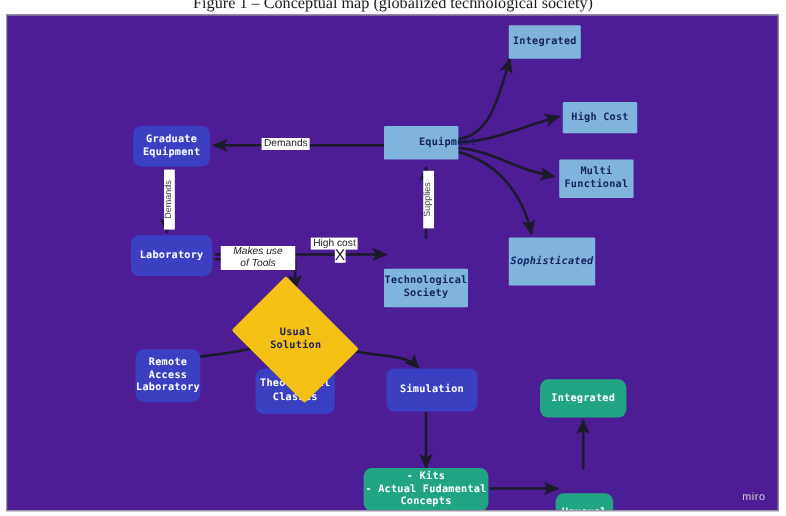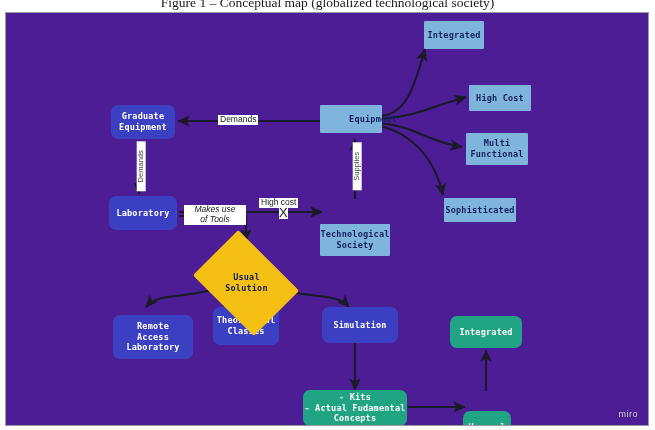--- a/index.html
+++ b/index.html
@@ -167,21 +167,21 @@
 
     <div class="node light" style="left:463px;top:72px;width:62px;height:26px;">
       <span>High Cost</span>
     </div>
 
     <div class="node light" style="left:460px;top:120px;width:62px;height:32px;justify-content:center;">
       <span>Multi
 Functional</span>
     </div>
 
-    <div class="node light" style="left:438px;top:185px;width:72px;height:24px;">
+    <div class="node light" style="left:418px;top:185px;width:72px;height:40px;font-style:italic;">
       <span>Sophisticated</span>
     </div>
 
     <div class="node light" style="left:314px;top:92px;width:62px;height:28px;padding-left:44px;">
       <span>Equipment</span>
     </div>
 
     <div class="node light" style="left:314px;top:184px;width:70px;height:32px;margin-top:27px;">
       <span>Technological
 Society</span>
@@ -189,21 +189,21 @@
 
     <div class="node indigo" style="left:105px;top:92px;width:64px;height:34px;">
       <span>Graduate
 Equipment</span>
     </div>
 
     <div class="node indigo" style="left:103px;top:183px;width:68px;height:34px;">
       <span>Laboratory</span>
     </div>
 
-    <div class="node indigo" style="left:107px;top:302px;width:80px;height:44px;">
+    <div class="node indigo" style="left:107px;top:278px;width:54px;height:44px;">
       <span>Remote
 Access
 Laboratory</span>
     </div>
 
     <div class="node indigo" style="left:207px;top:294px;width:66px;height:38px;">
       <span>Theoretical
 Classes</span>
     </div>
 

